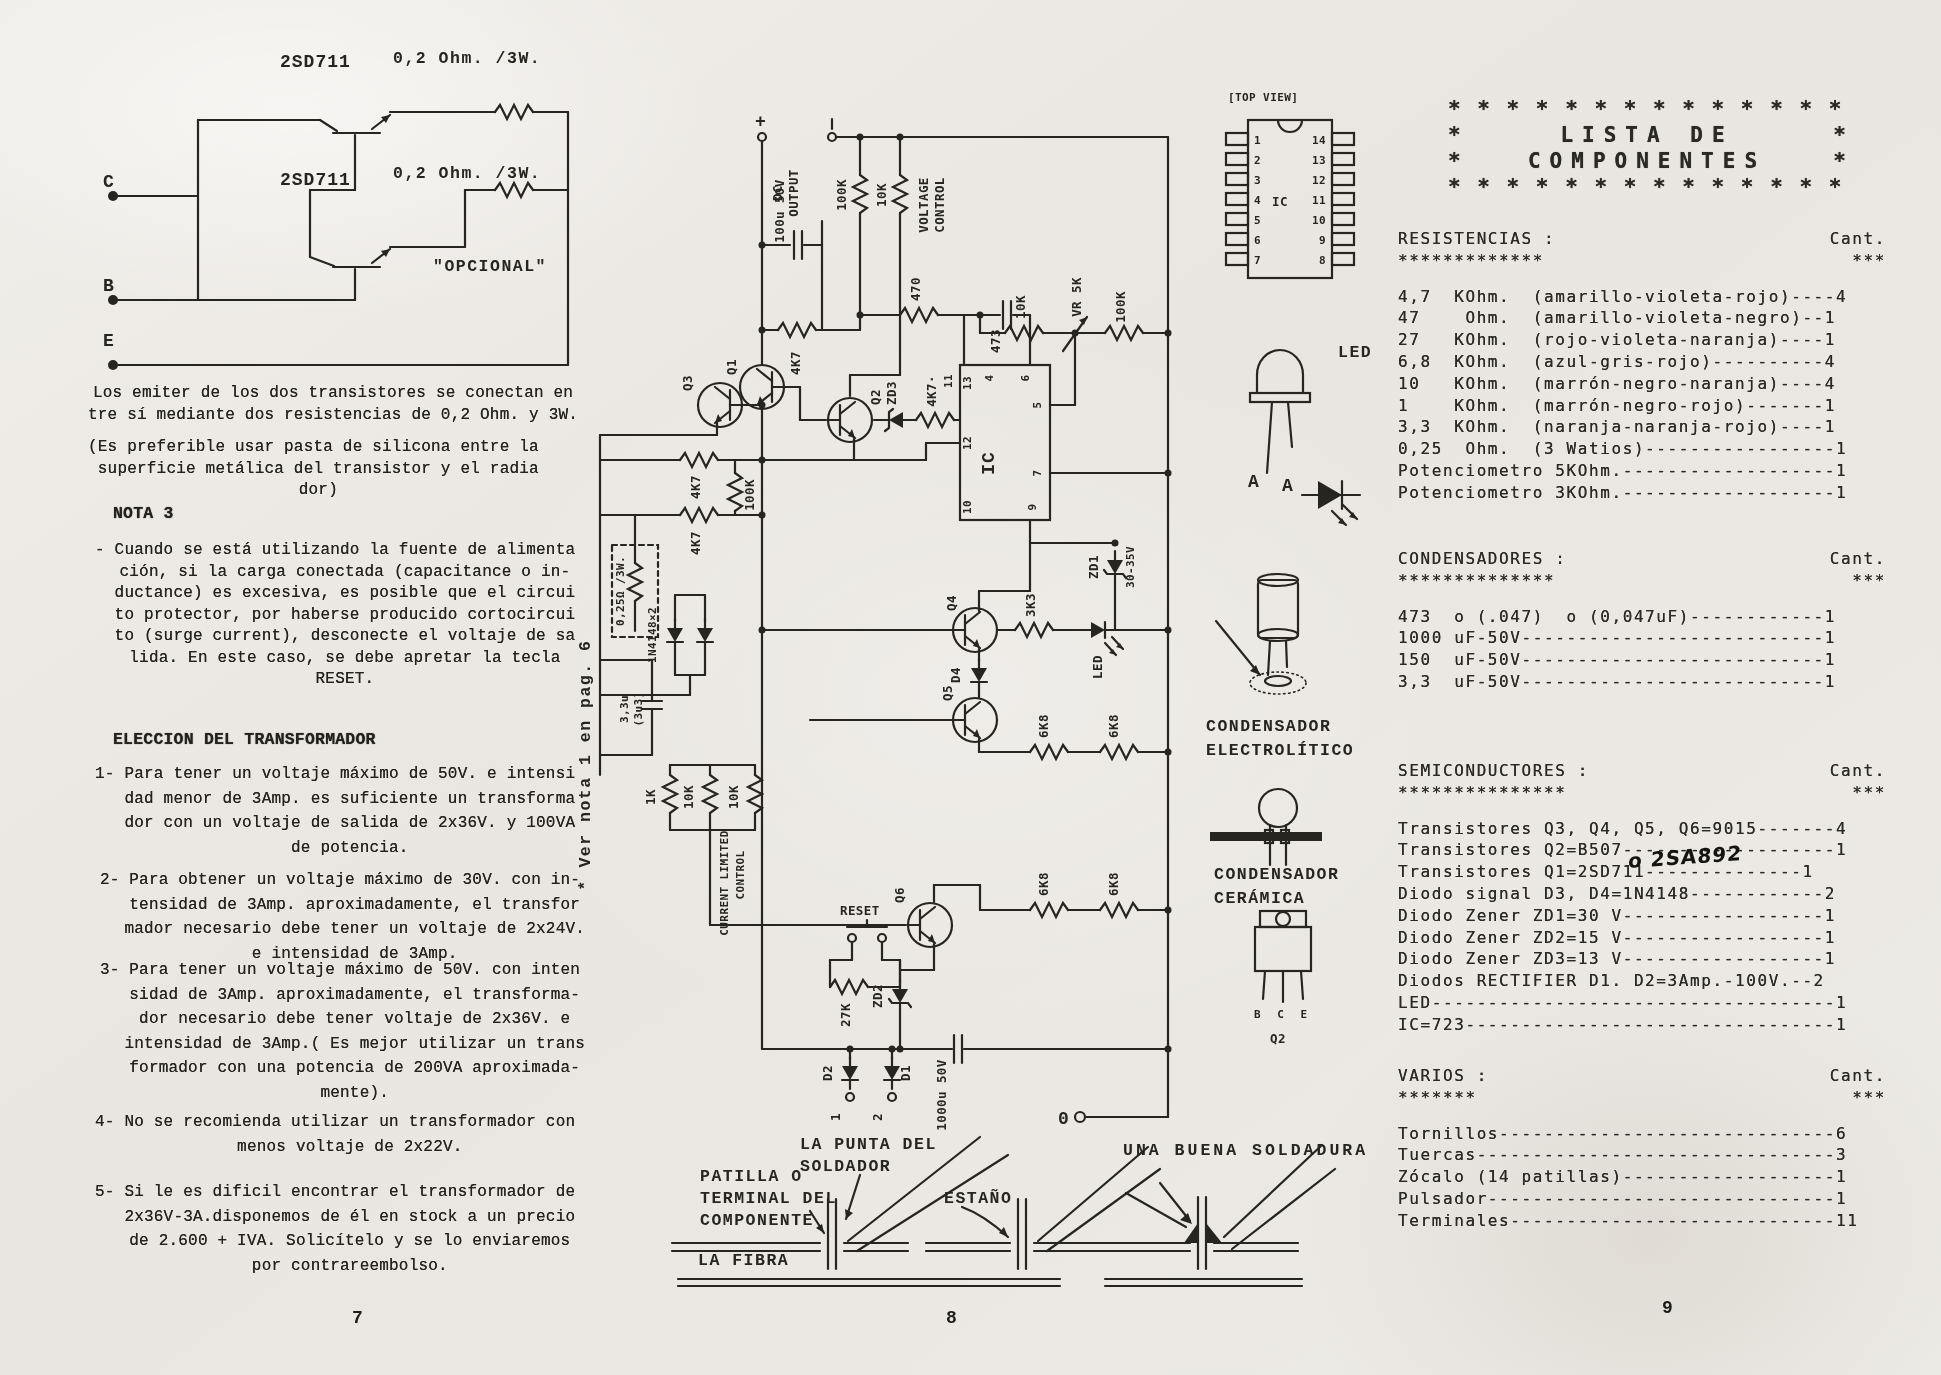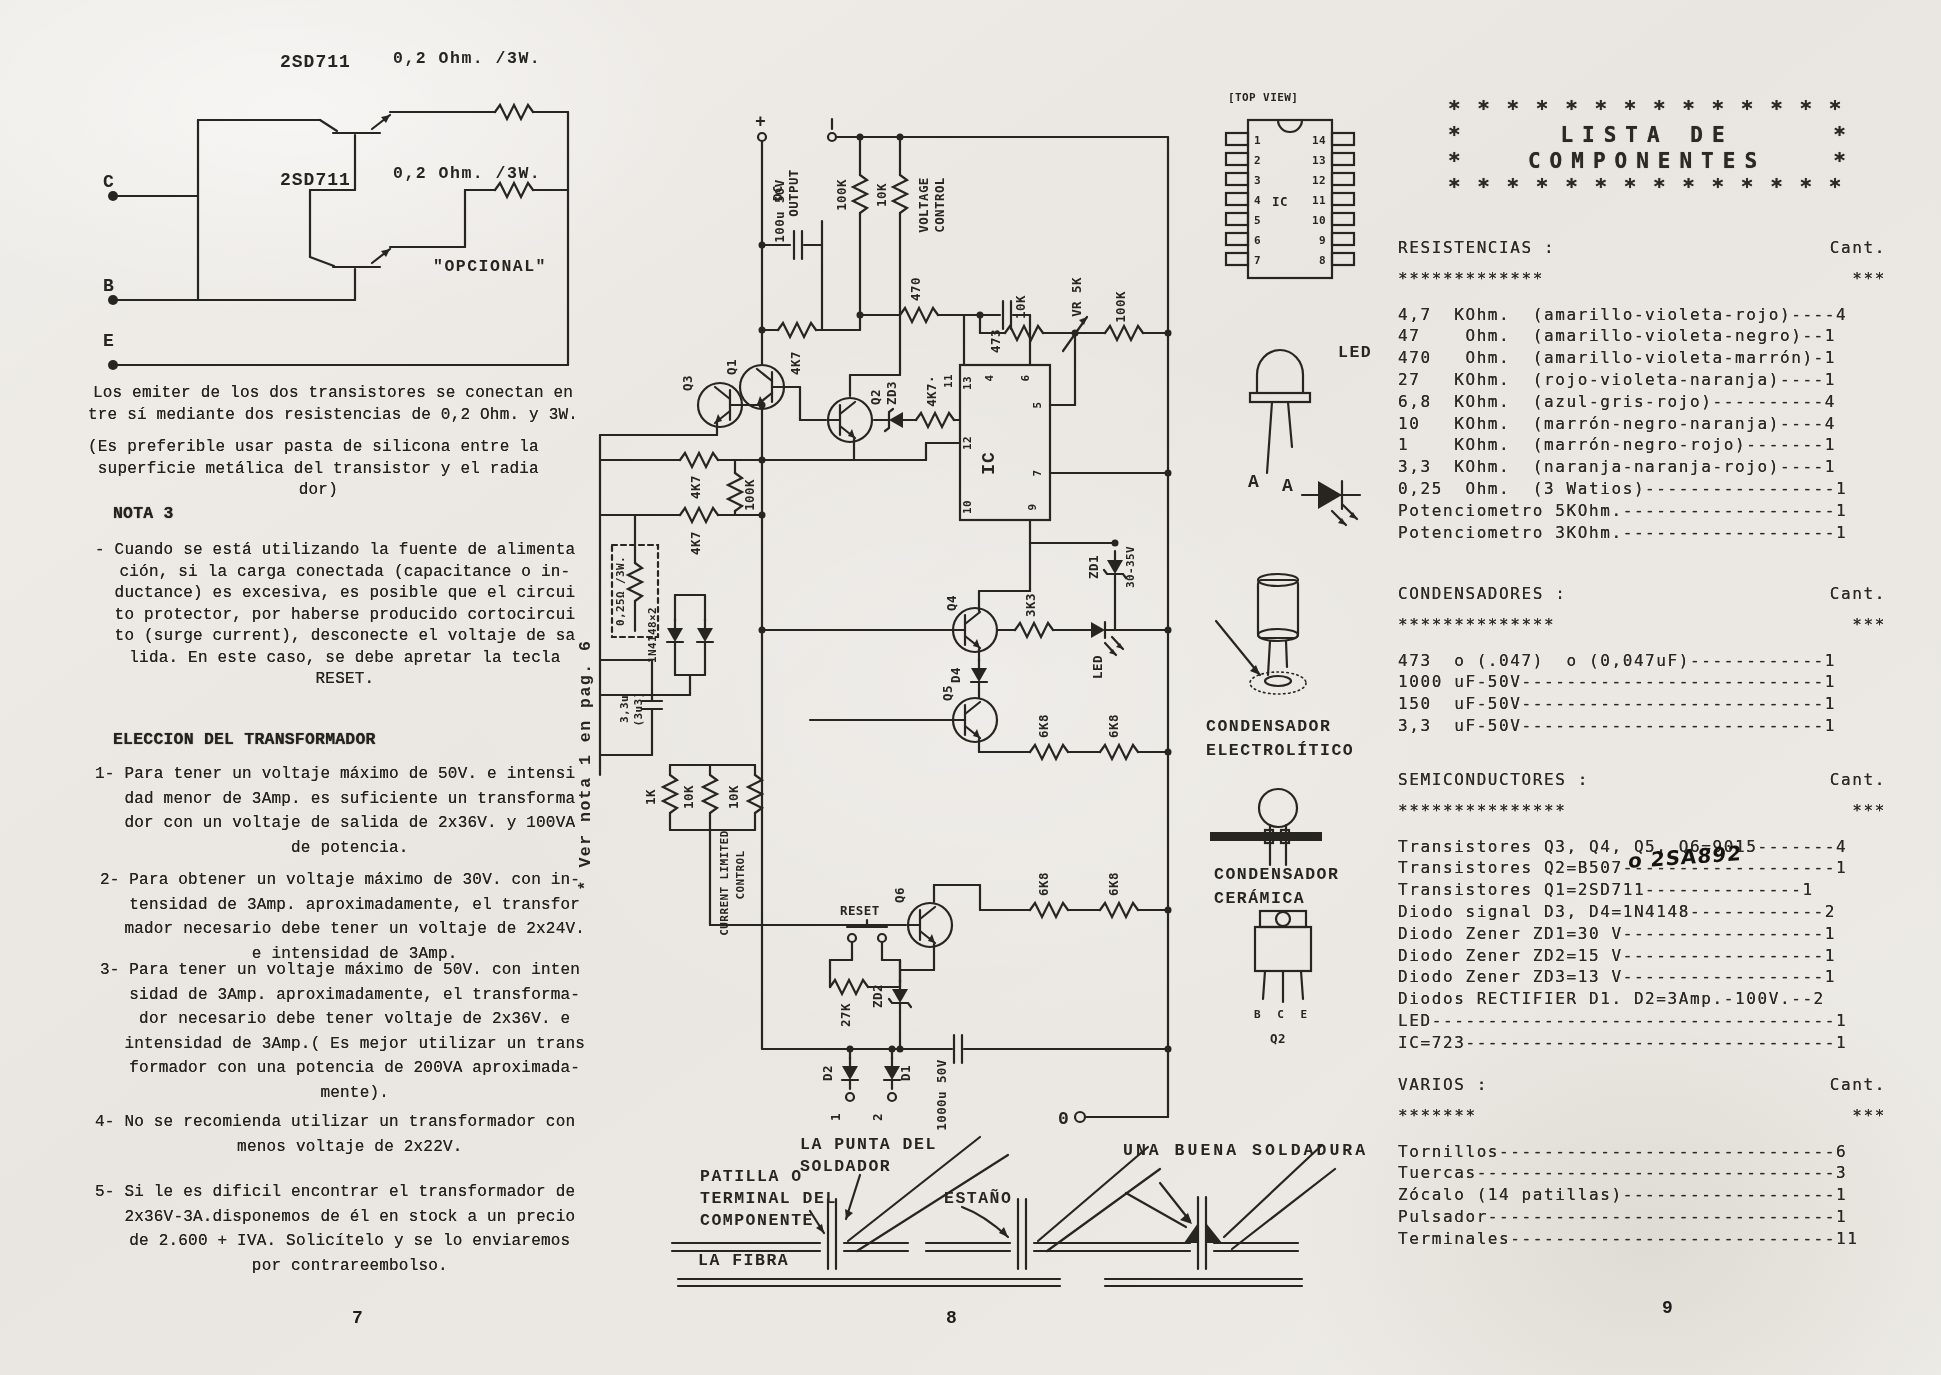--- a/index.html
+++ b/index.html
@@ -12,21 +12,21 @@
     font-family:"Liberation Mono",monospace;}
   .tw{position:absolute;white-space:pre;font-family:"Liberation Mono",monospace;font-size:16px;
       line-height:21.5px;letter-spacing:.2px;color:#23221e;text-shadow:0 0 .5px rgba(35,34,30,.85);text-align:center;}
   .tw.items{line-height:24.5px;}
   .tw.ttl{font-weight:bold;font-size:16.5px;text-shadow:0 0 1px rgba(35,34,30,.9);}
   .pnum{position:absolute;font-family:"Liberation Mono",monospace;font-weight:bold;font-size:18px;color:#1d1c19;}
   
   .dm,.dm-line{font-family:"DejaVu Sans Mono",monospace;font-size:16px;line-height:21.8px;
       letter-spacing:1.6px;color:#2a2924;white-space:pre;text-shadow:0 0 .6px rgba(40,38,33,.9);}
   .sec{position:absolute;left:1398px;width:492px;}
-  .sec-row{display:flex;justify-content:space-between;margin-top:9px;}
+  .sec-row{display:flex;justify-content:space-between;}
   .sec-row .rgt{padding-right:4px;}
   .sec-items{margin-top:14px;}
   .hdr{position:absolute;left:1448px;top:96px;width:398px;font-family:"DejaVu Sans Mono",monospace;
       font-weight:bold;color:#2a2924;text-shadow:0 0 .7px rgba(40,38,33,.9);}
   .hdr .stars{font-size:21px;letter-spacing:2px;line-height:26px;white-space:pre;}
   .hdr .mid{display:flex;justify-content:space-between;align-items:center;font-size:21px;line-height:26px;}
   .hdr .mid .t{letter-spacing:9px;}
   .hand{position:absolute;left:1628px;top:845px;font-family:"DejaVu Sans",sans-serif;font-weight:bold;
       font-size:20px;color:#14130f;transform:rotate(-4deg) skewX(-8deg);letter-spacing:1px;}
   
@@ -654,33 +654,32 @@
     </div>
     <div class="stars">* * * * * * * * * * * * * *</div>
   </div>
 
   <div class="sec" style="top:228px">
     <div class="sec-row dm"><span>RESISTENCIAS :</span><span class="rgt">Cant.</span></div>
     <div class="sec-row dm"><span>*************</span><span class="rgt">***</span></div>
     <div class="sec-items">
         <div class="dm-line">4,7  KOhm.  (amarillo-violeta-rojo)----4</div>
         <div class="dm-line">47    Ohm.  (amarillo-violeta-negro)--1</div>
-        <div class="dm-line">470   Ohm.  (amarillo-violeta-marrón)-1</div>
         <div class="dm-line">27   KOhm.  (rojo-violeta-naranja)----1</div>
         <div class="dm-line">6,8  KOhm.  (azul-gris-rojo)----------4</div>
         <div class="dm-line">10   KOhm.  (marrón-negro-naranja)----4</div>
         <div class="dm-line">1    KOhm.  (marrón-negro-rojo)-------1</div>
         <div class="dm-line">3,3  KOhm.  (naranja-naranja-rojo)----1</div>
         <div class="dm-line">0,25  Ohm.  (3 Watios)-----------------1</div>
         <div class="dm-line">Potenciometro 5KOhm.-------------------1</div>
         <div class="dm-line">Potenciometro 3KOhm.-------------------1</div>
       </div>
   </div>
 
-  <div class="sec" style="top:574px">
+  <div class="sec" style="top:548px">
     <div class="sec-row dm"><span>CONDENSADORES :</span><span class="rgt">Cant.</span></div>
     <div class="sec-row dm"><span>**************</span><span class="rgt">***</span></div>
     <div class="sec-items">
         <div class="dm-line">473  o (.047)  o (0,047uF)------------1</div>
         <div class="dm-line">1000 uF-50V---------------------------1</div>
         <div class="dm-line">150  uF-50V---------------------------1</div>
         <div class="dm-line">3,3  uF-50V---------------------------1</div>
       </div>
   </div>
 

